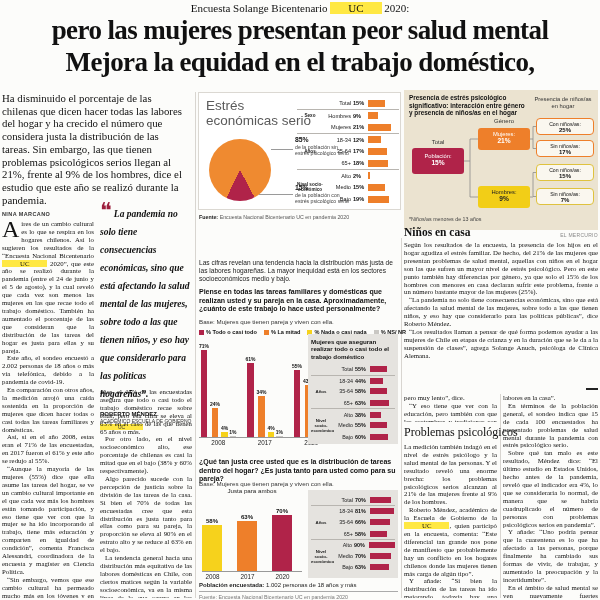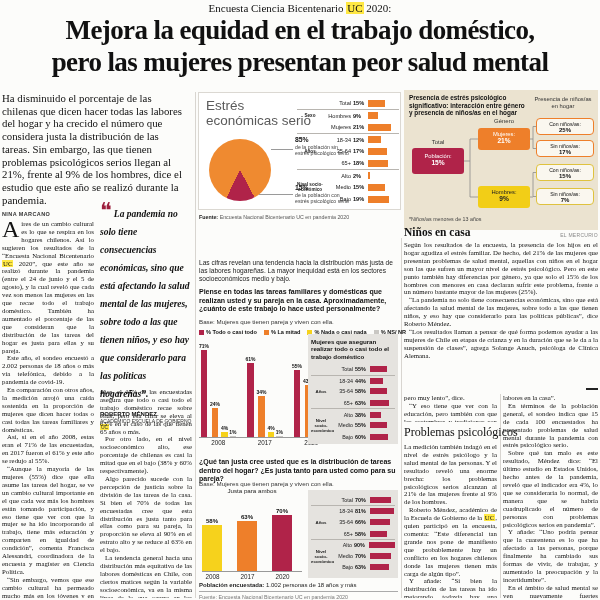--- a/index.html
+++ b/index.html
@@ -1,18 +1,18 @@
 <!DOCTYPE html>
 <html><head>
 <meta charset="utf-8">
 <style>
   *{margin:0;padding:0;box-sizing:border-box}
   html,body{width:600px;height:600px;background:#fff}
   .page{position:relative;width:600px;height:600px;background:#fcfcfa;font-family:"Liberation Serif",serif;color:#111;overflow:hidden}
-  .hl{background:#ffe843;padding:0 1px}
+  .hl{background:#ffe843;padding:0 18px}
   .kicker{position:absolute;top:2px;left:0;width:100%;text-align:center;font-size:11px}
   .headline{position:absolute;top:14px;left:0;width:100%;text-align:center;font-size:27px;line-height:32px;font-weight:700;letter-spacing:-0.6px}
   .headline span{display:block}
   .lead{position:absolute;left:2px;top:92px;width:187px;font-size:10.8px;line-height:12.7px}
   .byline{position:absolute;left:2px;top:211px;font-family:"Liberation Sans",sans-serif;font-size:5.5px;font-weight:bold;letter-spacing:.4px;color:#333}
   .bodytext{font-size:6.8px;line-height:7.9px;text-align:justify}
   .bodytext p{text-indent:5px}
   .bodytext p.ni{text-indent:0}
   .col1{position:absolute;left:2px;top:220px;width:92px;height:378px;overflow:hidden}
   .dropcap{float:left;font-size:24px;line-height:19px;padding-right:2px}
@@ -100,25 +100,25 @@
   .colC{position:absolute;left:404px;top:394px;width:93px;height:28px;overflow:hidden}
   .ph{position:absolute;left:404px;top:425px;font-size:12px;font-weight:normal}
   .colC2{position:absolute;left:404px;top:443px;width:93px;height:155px;overflow:hidden}
   .colD{position:absolute;left:503px;top:394px;width:95px;height:204px;overflow:hidden}
 </style>
 </head>
 <body>
 
 <div class="page">
 
-  <div class="kicker"><span>Encuesta Ciencia Bicentenario </span><span class="hl">UC</span><span> 2020:</span></div>
+  <div class="kicker"><span>Encuesta Solange Bicentenario </span><span class="hl">UC</span><span> 2020:</span></div>
 
   <h1 class="headline">
+      <span>pero las mujeres presentan peor salud mental</span>
       <span>Mejora la equidad en el trabajo doméstico,</span>
-      <span>pero las mujeres presentan peor salud mental</span>
     </h1>
 
   <p class="lead">Ha disminuido el porcentaje de las chilenas que dicen hacer todas las labores del hogar y ha crecido el número que considera justa la distribución de las tareas. Sin embargo, las que tienen problemas psicológicos serios llegan al 21%, frente al 9% de los hombres, dice el estudio que este año se realizó durante la pandemia.</p>
   <div class="byline">NINA MARCANO</div>
 
   <div class="col1 bodytext">
     <p class="ni"><span class="dropcap">A</span><span>ires de un cambio cultural es lo que se respira en los hogares chilenos. Así lo sugieren los resultados de la “Encuesta Nacional Bicentenario </span><span class="hl">UC</span><span> 2020”, que este año se realizó durante la pandemia (entre el 24 de junio y el 5 de agosto), y la cual reveló que cada vez son menos las mujeres en las que recae todo el trabajo doméstico. También ha aumentado el porcentaje de las que consideran que la distribución de las tareas del hogar es justa para ellas y su pareja.</span></p>
     <p>Este año, el sondeo encuestó a 2.002 personas de 18 años o más vía telefónica, debido a la pandemia de covid-19.</p>
     <p>En comparación con otros años, la medición arrojó una caída sostenida en la proporción de mujeres que dicen hacer todas o casi todas las tareas familiares y domésticas.</p>
     <p>Así, si en el año 2008, estas eran el 71% de las encuestadas, en 2017 fueron el 61% y este año se redujo al 55%.</p>

